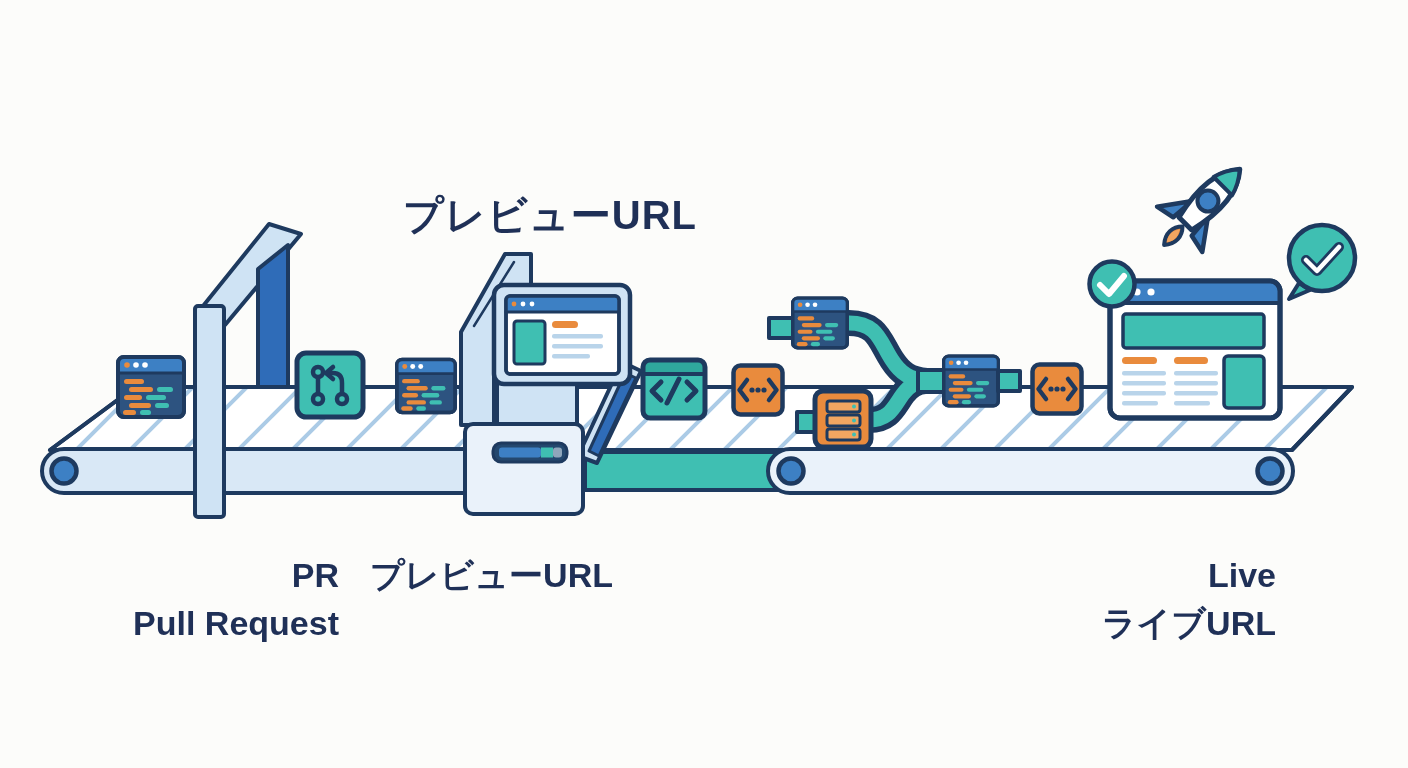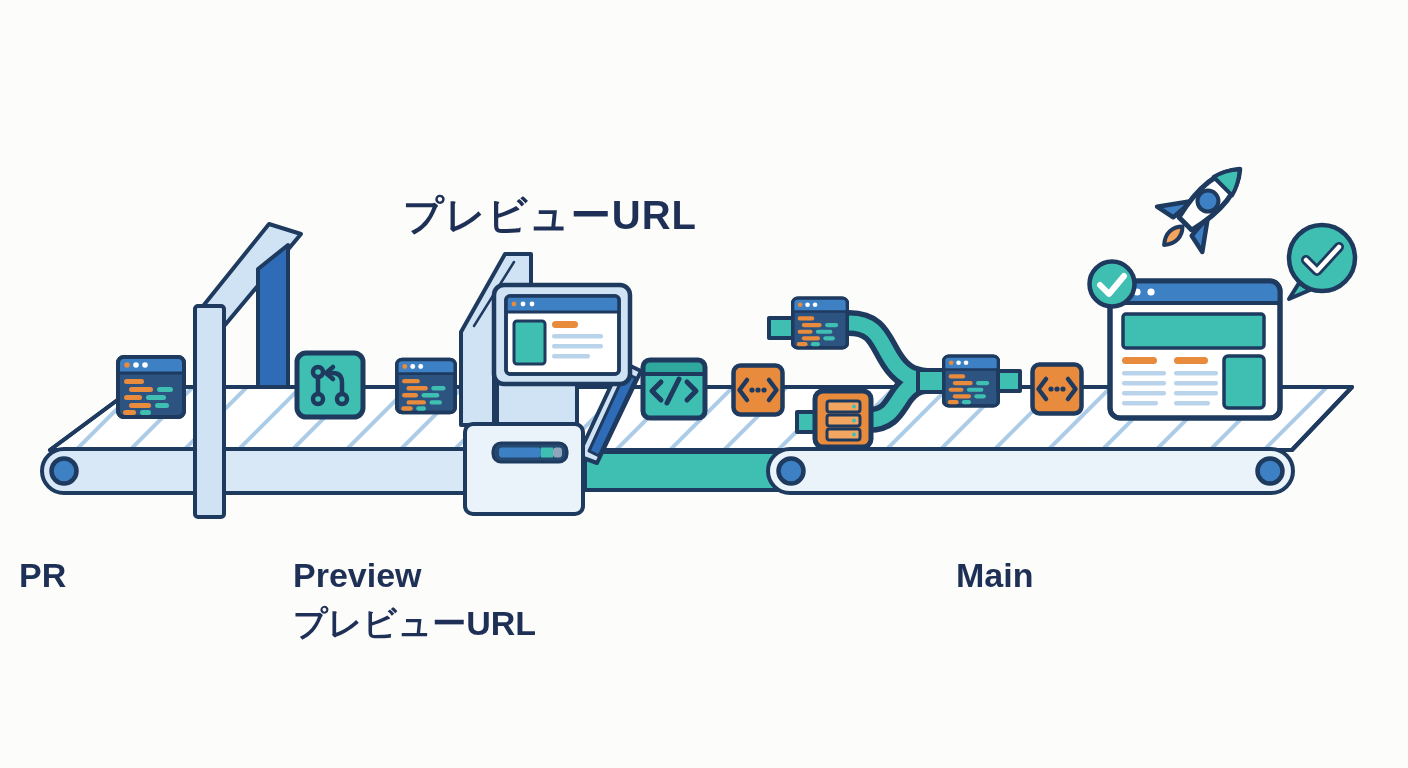--- a/index.html
+++ b/index.html
@@ -22,21 +22,21 @@
   .s-white{stroke:var(--white);stroke-linejoin:round;stroke-linecap:round;fill:none}
   .hatch{stroke:var(--hatch);stroke-width:4;}
   .pipe-o{stroke:var(--navy);stroke-width:26;fill:none;stroke-linecap:round;}
   .pipe-i{stroke:var(--teal);stroke-width:15;fill:none;stroke-linecap:round;}
 
   .banner{
     position:absolute;top:188px;left:350px;width:400px;text-align:center;
     font-size:40px;font-weight:bold;color:var(--text);letter-spacing:1px;
   }
   .stage{
-    position:absolute;top:551px;width:320px;text-align:left;
+    position:absolute;top:551px;width:320px;text-align:right;
     color:var(--text);font-weight:bold;font-size:34px;line-height:48px;
   }
   .stage .sub{font-size:34px;}
   #stage-pr{left:19px;} #stage-preview{left:293px;}
   #stage-merge{left:690px;} #stage-live{left:956px;}
 </style>
 </head>
 <body style="--bg: #fcfcfa; --white: #ffffff; --navy: #1e3a5f; --text: #1f3057; --blue: #3d80c4; --medblue: #2f6cb8; --lightblue: #cfe3f4; --band: #d9e8f6; --bandlight: #eaf2fa; --hatch: #abcbe6; --line: #b9d4ea; --teal: #3fbfb2; --tealdark: #2fa89d; --orange: #e98b3d; --orangelight: #f2a661; --winnavy: #2d5380; --slot: #24486e; --gray: #8fa6bb;">
 
 <svg class="scene" width="1408" height="768" viewBox="0 0 1408 768">
@@ -246,22 +246,23 @@
     <path d="M0,-52 C15,-35 17,-8 9,25 L-9,25 C-17,-8 -15,-35 0,-52 Z" class="f-white ol" stroke-width="5"></path>
     <path d="M0,-52 C7,-44 11,-37 13,-28 L-13,-28 C-11,-37 -7,-44 0,-52 Z" class="f-teal ol" stroke-width="4"></path>
     <circle cx="0" cy="-7" r="10.5" class="f-blue ol" stroke-width="4"></circle>
   </g>
 </svg>
 
 <div class="banner">プレビューURL</div>
 
 <div class="stage" id="stage-pr">
   <div>PR</div>
+  <div class="sub">Pull Request</div>
 </div>
 <div class="stage" id="stage-preview">
-  <div>Preview</div>
   <div class="sub">プレビューURL</div>
 </div>
 <div class="stage" id="stage-merge">
 </div>
 <div class="stage" id="stage-live">
-  <div>Main</div>
+  <div>Live</div>
+  <div class="sub">ライブURL</div>
 </div>
 
 </body></html>

